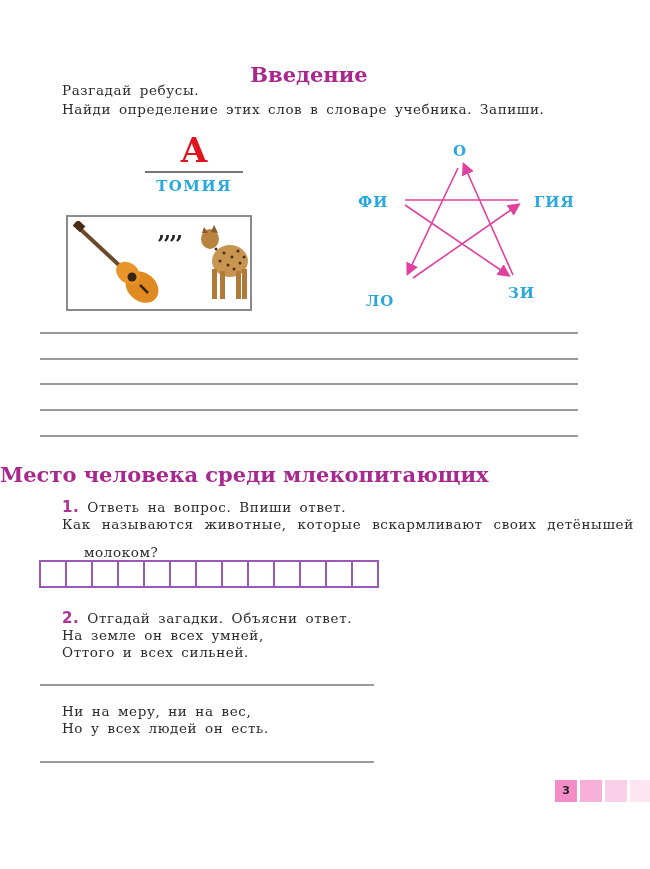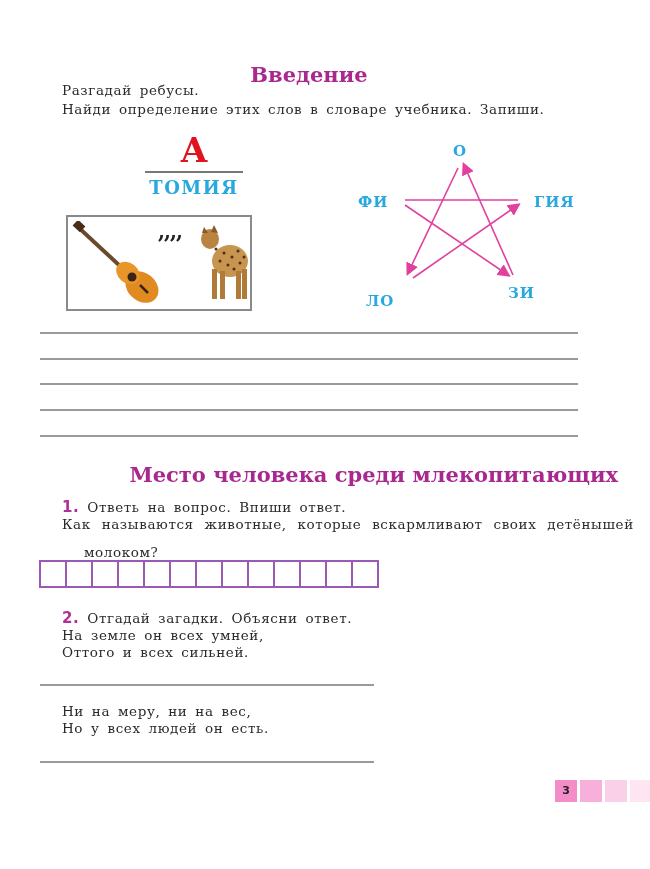--- a/index.html
+++ b/index.html
@@ -17,21 +17,21 @@
 </head>
 <body>
 
 <div class="abs h-title" style="left:0;width:618px;text-align:center;top:62px;">Введение</div>
 <div class="abs txt" style="left:62px;top:82px;">Разгадай ребусы.</div>
 <div class="abs txt" style="left:62px;top:101px;">Найди определение этих слов в словаре учебника. Запиши.</div>
 
 <div class="abs" style="left:145px;top:132px;width:98px;text-align:center;">
   <div style="color:#e0141e;font-weight:bold;font-size:34px;line-height:36px;font-family:'DejaVu Serif',serif;">А</div>
   <div style="height:2px;background:#777;margin:3px 0 4px 0;"></div>
-  <div class="blue" style="font-size:18px;letter-spacing:1.5px;">ТОМИЯ</div>
+  <div class="blue" style="font-size:15px;letter-spacing:1.5px;">ТОМИЯ</div>
 </div>
 
 <div class="abs" style="left:66px;top:215px;width:182px;height:92px;border:2px solid #8a8a8a;background:#fff;">
 
   <svg class="abs" style="left:4px;top:4px;" width="92" height="84" viewBox="0 0 92 84">
     <line x1="6" y1="6" x2="62" y2="58" stroke="#6b4a2b" stroke-width="4"></line>
     <rect x="2" y="1" width="10" height="8" fill="#4a2d16" transform="rotate(43 7 5)"></rect>
     <ellipse cx="70" cy="66" rx="18" ry="14" fill="#e08a22" transform="rotate(40 70 66)"></ellipse>
     <ellipse cx="56" cy="52" rx="13" ry="10" fill="#e8952a" transform="rotate(40 56 52)"></ellipse>
     <circle cx="60" cy="56" r="4.5" fill="#3a2514"></circle>
@@ -83,21 +83,21 @@
   <div class="abs blue" style="left:16px;top:154px;margin-top:8px;">ЛО</div>
   <div class="abs blue" style="left:158px;top:154px;">ЗИ</div>
 </div>
 
 <div class="wline" style="left:40px;width:538px;top:332px;"></div>
 <div class="wline" style="left:40px;width:538px;top:358px;"></div>
 <div class="wline" style="left:40px;width:538px;top:383px;"></div>
 <div class="wline" style="left:40px;width:538px;top:409px;"></div>
 <div class="wline" style="left:40px;width:538px;top:435px;"></div>
 
-<div class="abs h-title" style="left:0;width:618px;text-align:right;top:462px;">Место человека среди млекопитающих</div>
+<div class="abs h-title" style="left:0;width:618px;text-align:left;top:462px;">Место человека среди млекопитающих</div>
 
 <div class="abs txt" style="left:62px;top:498px;">
   <span class="num">1.</span>
   <span>Ответь на вопрос. Впиши ответ.</span>
 </div>
 <div class="abs txt" style="left:62px;top:516px;word-spacing:6px;">Как называются животные, которые вскармливают своих детёнышей</div>
 <div class="abs txt" style="left:40px;top:544px;margin-left:44px;">молоком?</div>
 
 <div class="abs boxes" style="left:39px;top:560px;">
   <div class="cell"></div>

